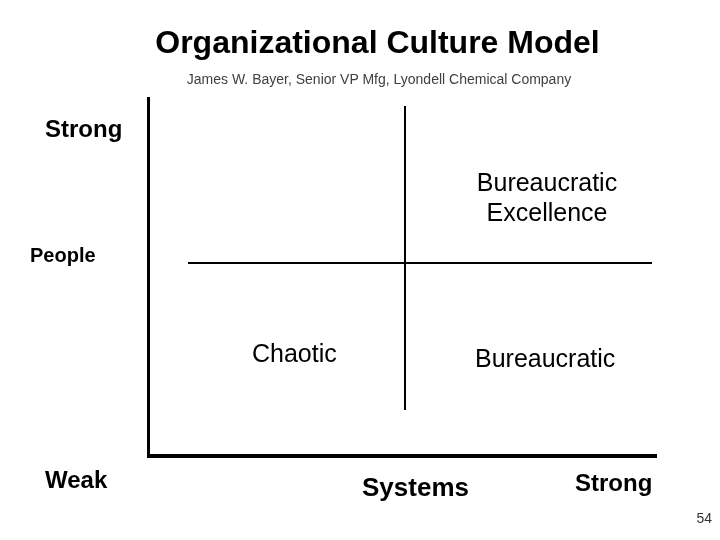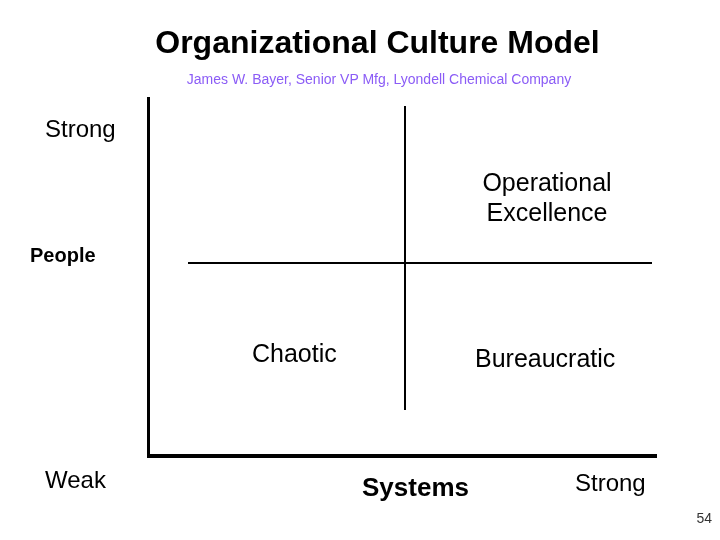--- a/index.html
+++ b/index.html
@@ -23,21 +23,21 @@
     font-size: 32px;
     font-weight: bold;
     color: #000000;
     letter-spacing: 0px;
     white-space: nowrap;
   }
   .subtitle {
     left: 38px; right: 0; top: 71px;
     text-align: center;
     font-size: 14px;
-    color: #8b5cf6;
+    color: #404040;
     white-space: nowrap;
   }
 
   
   .y-axis-line {
     left: 147px; top: 97px;
     width: 3px; height: 361px;
     background: #000000;
   }
   .x-axis-line {
@@ -50,21 +50,21 @@
     width: 2px; height: 304px;
     background: #000000;
   }
   .h-divider {
     left: 188px; top: 262px;
     width: 464px; height: 2px;
     background: #000000;
   }
 
   
-  .lbl { color: #000000; white-space: nowrap; line-height: 1.2; }
+  .lbl { color: #000000; white-space: nowrap; line-height: 1.2; font-weight: bold; }
   .strong-top   { left: 45px;  top: 115px; font-size: 24px; }
   .people-label { left: 30px;  top: 243px; font-size: 20px; font-weight: bold; }
   .weak-label   { left: 45px;  top: 466px; font-size: 24px; }
   .systems-label{ left: 362px; top: 472px; font-size: 26px; font-weight: bold; }
   .strong-right { left: 575px; top: 469px; font-size: 24px; }
 
   
   .quad { color: #000000; font-size: 25px; line-height: 1.2; }
   .q-tribal       { left: 255px; top: 160px; white-space: nowrap; }
   .q-opex         { left: 467px; top: 167px; width: 160px; text-align: center; }
@@ -90,19 +90,19 @@
   <div class="abs v-divider"></div>
   <div class="abs h-divider"></div>
 
   <div class="abs lbl strong-top">Strong</div>
   <div class="abs lbl people-label">People</div>
   <div class="abs lbl systems-label">Systems</div>
 
   <div class="abs lbl weak-label">Weak</div>
   <div class="abs lbl strong-right">Strong</div>
 
-  <div class="abs quad q-opex">Operational Excellence</div>
+  <div class="abs quad q-opex">Bureaucratic Excellence</div>
   <div class="abs quad q-chaotic">Chaotic</div>
   <div class="abs quad q-bureaucratic">Bureaucratic</div>
 
   <div class="abs page-number">54</div>
 
 </div>
 
 </body></html>

